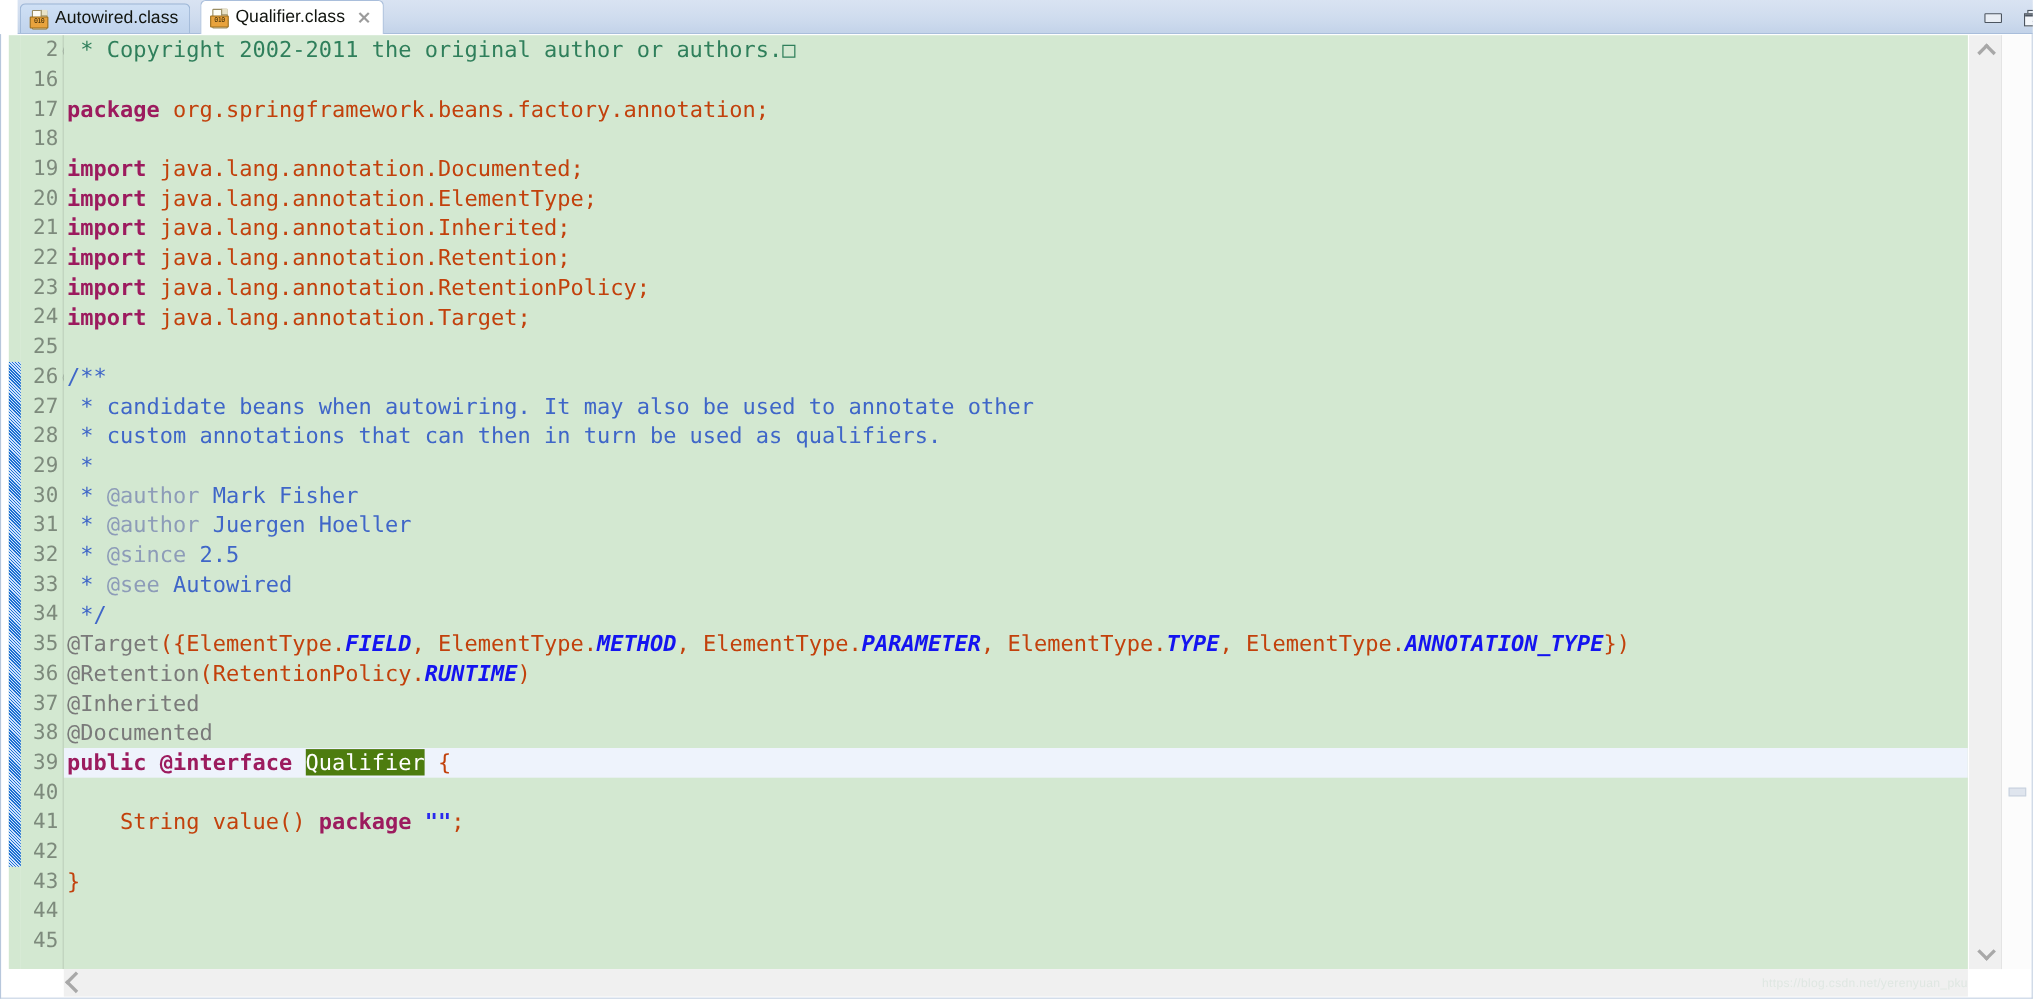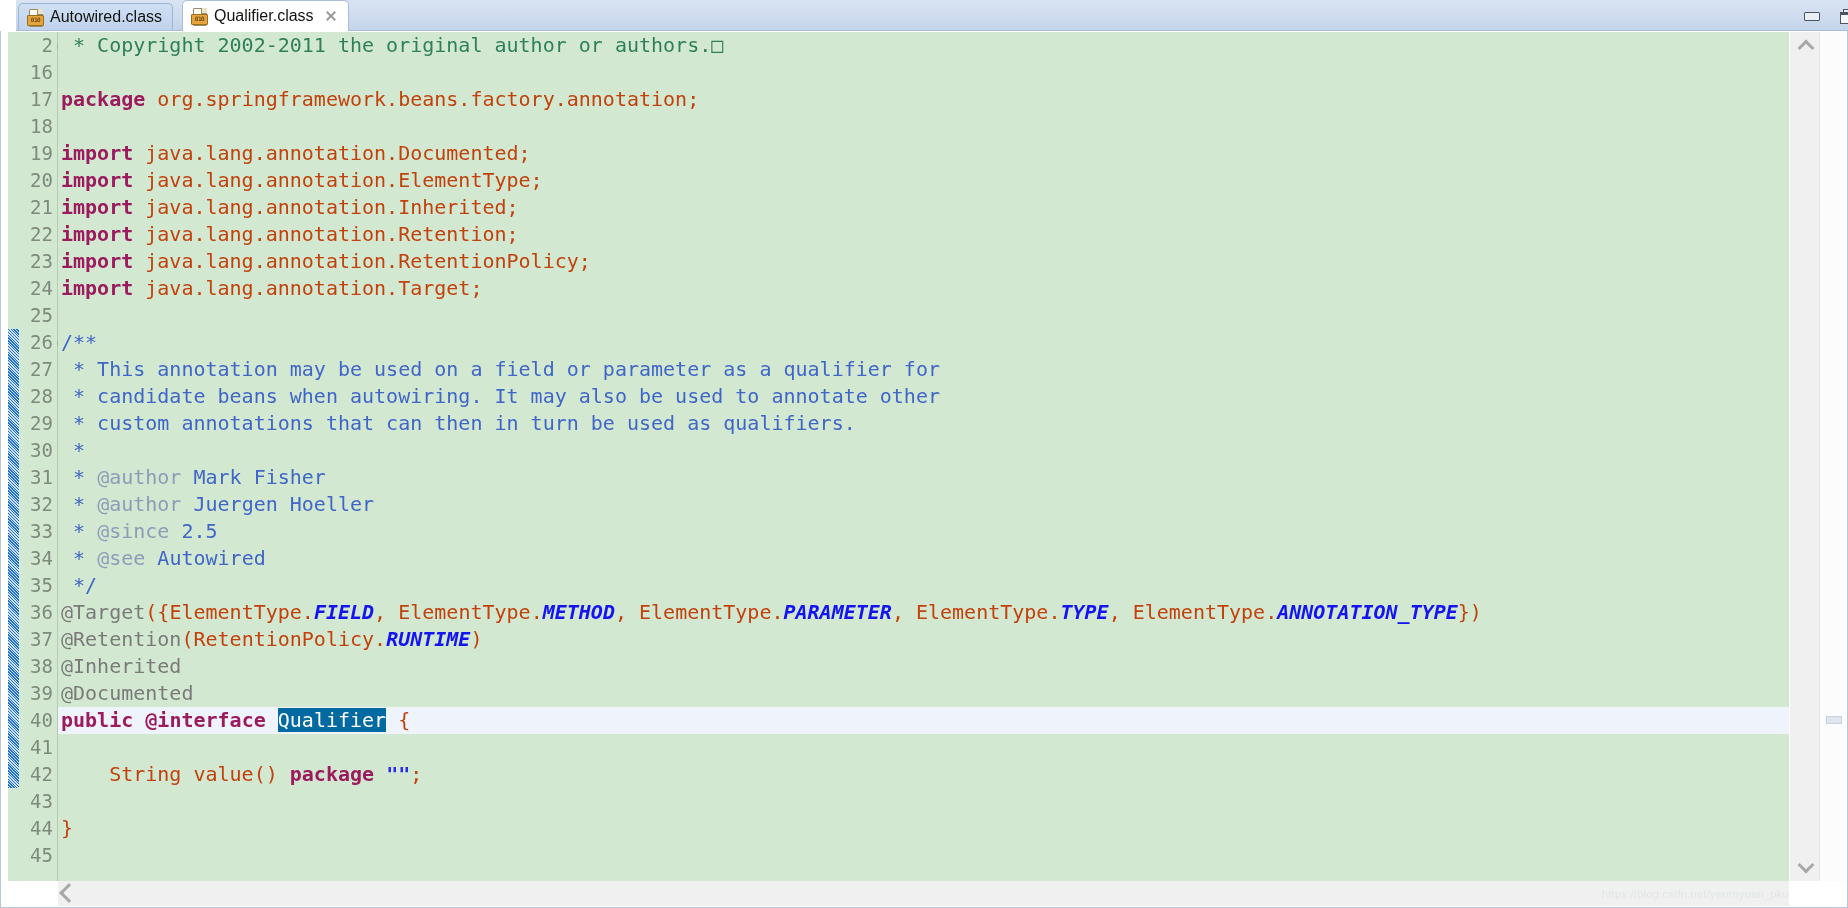--- a/index.html
+++ b/index.html
@@ -86,21 +86,21 @@
         letter-spacing:0px;padding-left:3px;}
   .crow.current{background:#eef3fc;}
 
   .kw{color:#9c1b5e;font-weight:bold;}
   .cmt-dark{color:#2f7f5b;}
   .jdoc{color:#3f66c8;}
   .jtag{color:#8d9cb8;}
   .anno{color:#7a7a7a;text-align:center;}
   .const{color:#1414f0;font-style:italic;font-weight:bold;}
   .str{color:#2a2aee;font-weight:bold;}
-  .sel{background:#0369a1;color:#ffffff;}
+  .sel{background:#4d7c0f;color:#ffffff;}
   .plain{color:#c2410c;}
 
   
   #vscroll{position:absolute;right:27px;top:1px;width:30px;bottom:26px;
            background:#f0f0f0;cursor:pointer;}
   #vscroll .arrow{position:absolute;left:0;width:30px;height:22px;}
   #vscroll .arrow i{position:absolute;left:10px;top:8px;width:9px;height:9px;
            border-left:3px solid #a8a8a8;border-top:3px solid #a8a8a8;}
   #vscroll .up{top:2px;}
   #vscroll .up i{transform:rotate(45deg);}
@@ -208,21 +208,20 @@
         <div class="crow"><span class="kw">package</span><span class="plain"> org.springframework.beans.factory.annotation;</span></div>
         <div class="crow">&nbsp;</div>
         <div class="crow"><span class="kw">import</span><span class="plain"> java.lang.annotation.Documented;</span></div>
         <div class="crow"><span class="kw">import</span><span class="plain"> java.lang.annotation.ElementType;</span></div>
         <div class="crow"><span class="kw">import</span><span class="plain"> java.lang.annotation.Inherited;</span></div>
         <div class="crow"><span class="kw">import</span><span class="plain"> java.lang.annotation.Retention;</span></div>
         <div class="crow"><span class="kw">import</span><span class="plain"> java.lang.annotation.RetentionPolicy;</span></div>
         <div class="crow"><span class="kw">import</span><span class="plain"> java.lang.annotation.Target;</span></div>
         <div class="crow">&nbsp;</div>
         <div class="crow"><span class="jdoc">/**</span></div>
-        <div class="crow"><span class="jdoc"> * This annotation may be used on a field or parameter as a qualifier for</span></div>
         <div class="crow"><span class="jdoc"> * candidate beans when autowiring. It may also be used to annotate other</span></div>
         <div class="crow"><span class="jdoc"> * custom annotations that can then in turn be used as qualifiers.</span></div>
         <div class="crow"><span class="jdoc"> *</span></div>
         <div class="crow"><span class="jdoc"> * </span><span class="jtag">@author</span><span class="jdoc"> Mark Fisher</span></div>
         <div class="crow"><span class="jdoc"> * </span><span class="jtag">@author</span><span class="jdoc"> Juergen Hoeller</span></div>
         <div class="crow"><span class="jdoc"> * </span><span class="jtag">@since</span><span class="jdoc"> 2.5</span></div>
         <div class="crow"><span class="jdoc"> * </span><span class="jtag">@see</span><span class="jdoc"> Autowired</span></div>
         <div class="crow"><span class="jdoc"> */</span></div>
         <div class="crow"><span class="anno">@Target</span><span class="plain">({ElementType.</span><span class="const">FIELD</span><span class="plain">, ElementType.</span><span class="const">METHOD</span><span class="plain">, ElementType.</span><span class="const">PARAMETER</span><span class="plain">, ElementType.</span><span class="const">TYPE</span><span class="plain">, ElementType.</span><span class="const">ANNOTATION_TYPE</span><span class="plain">})</span></div>
         <div class="crow"><span class="anno">@Retention</span><span class="plain">(RetentionPolicy.</span><span class="const">RUNTIME</span><span class="plain">)</span></div>

